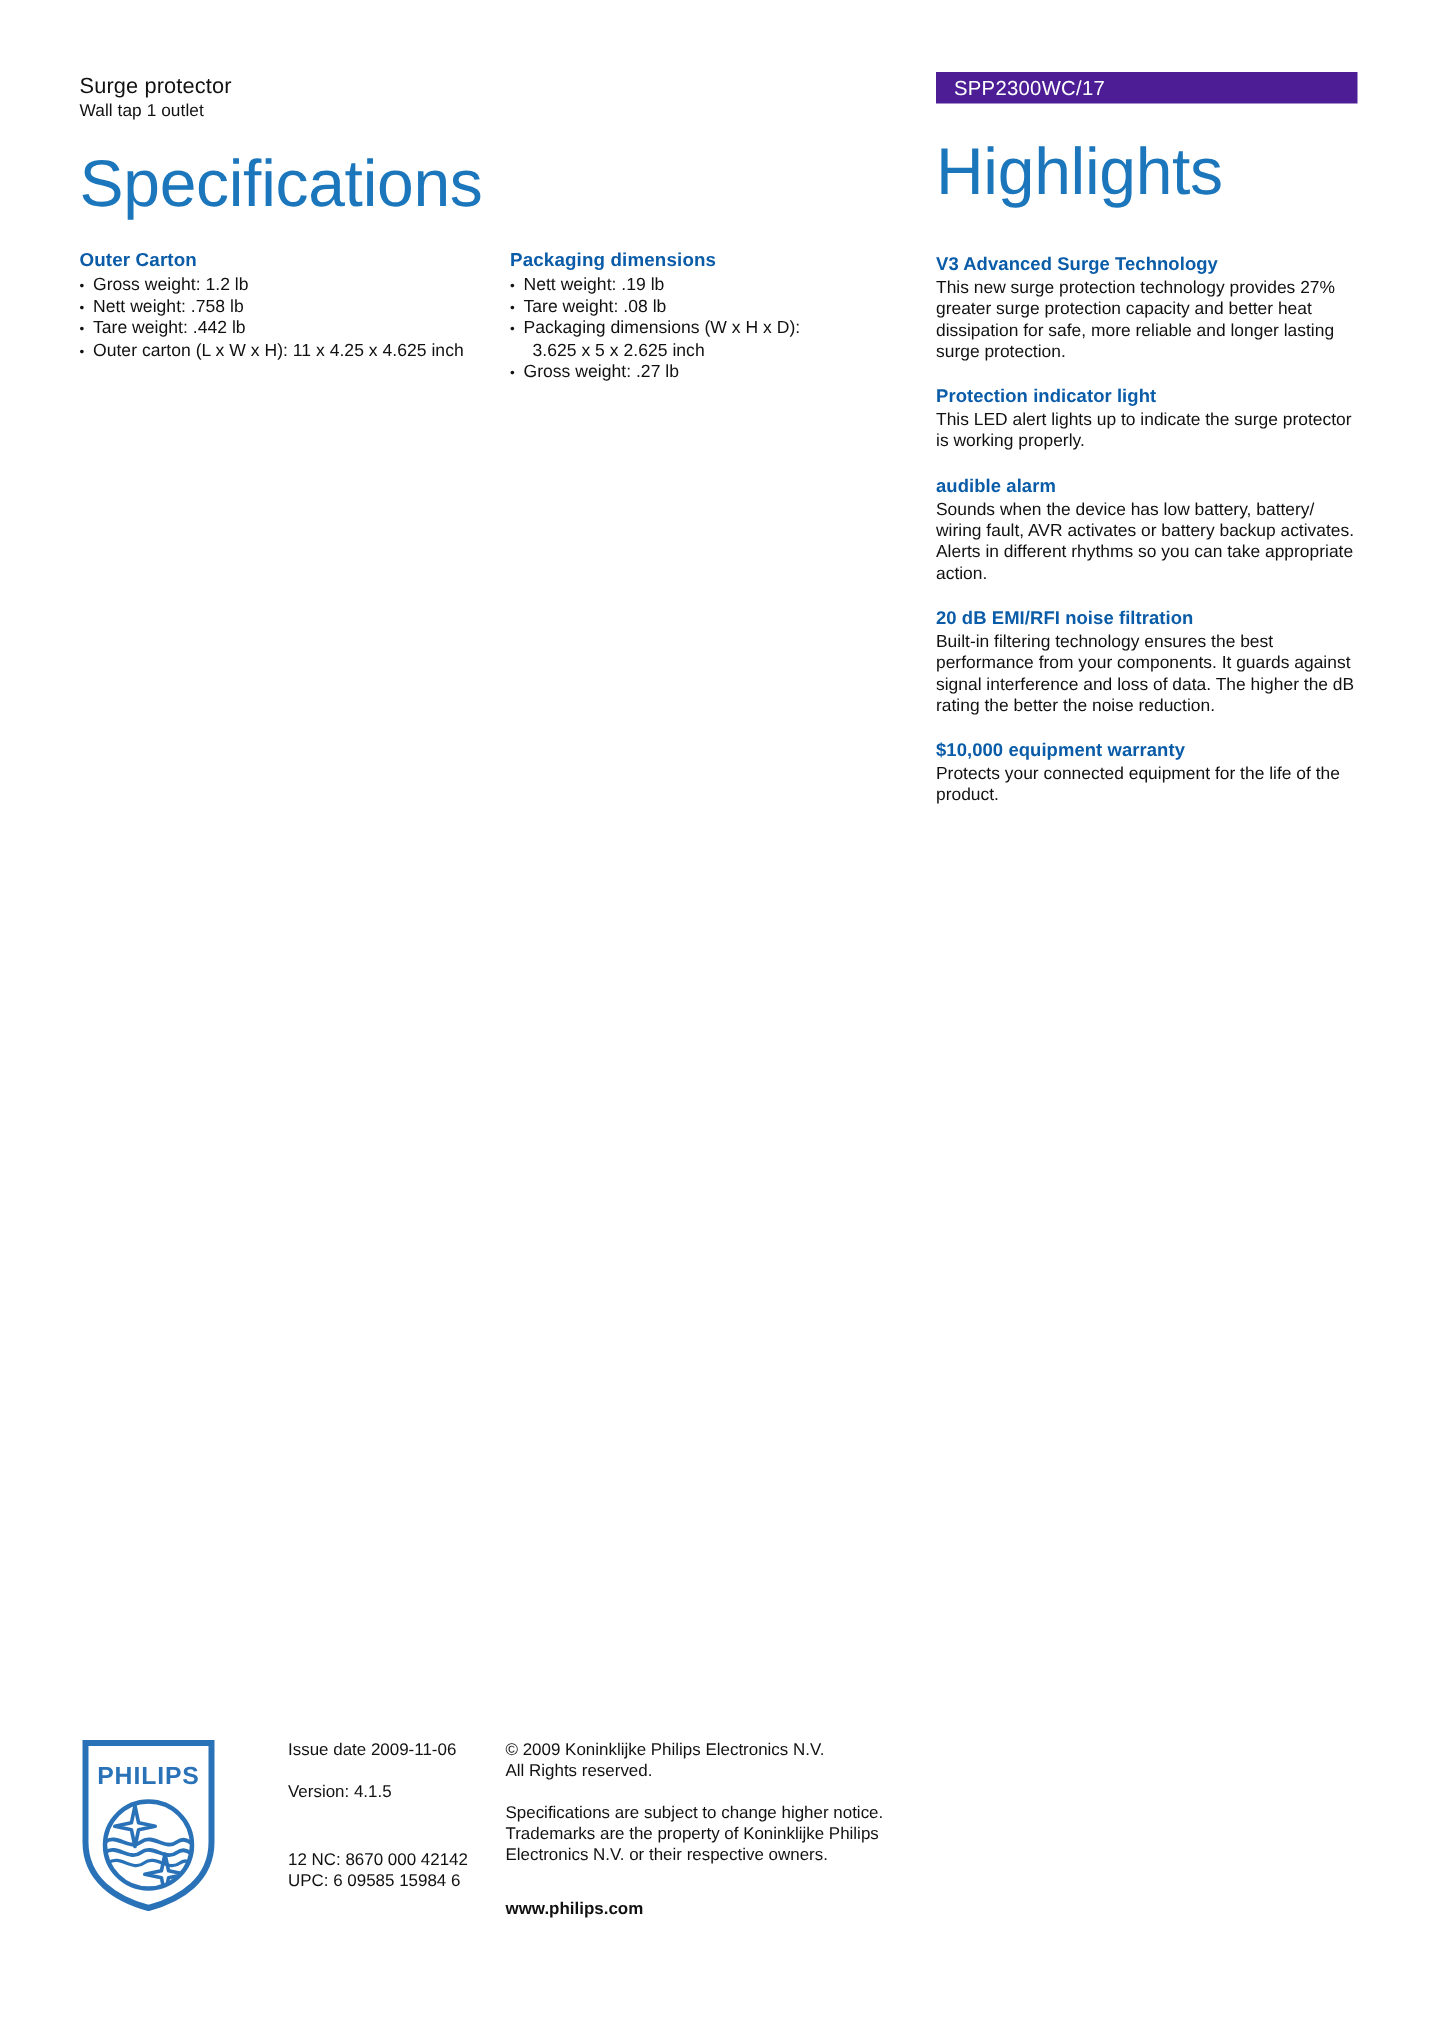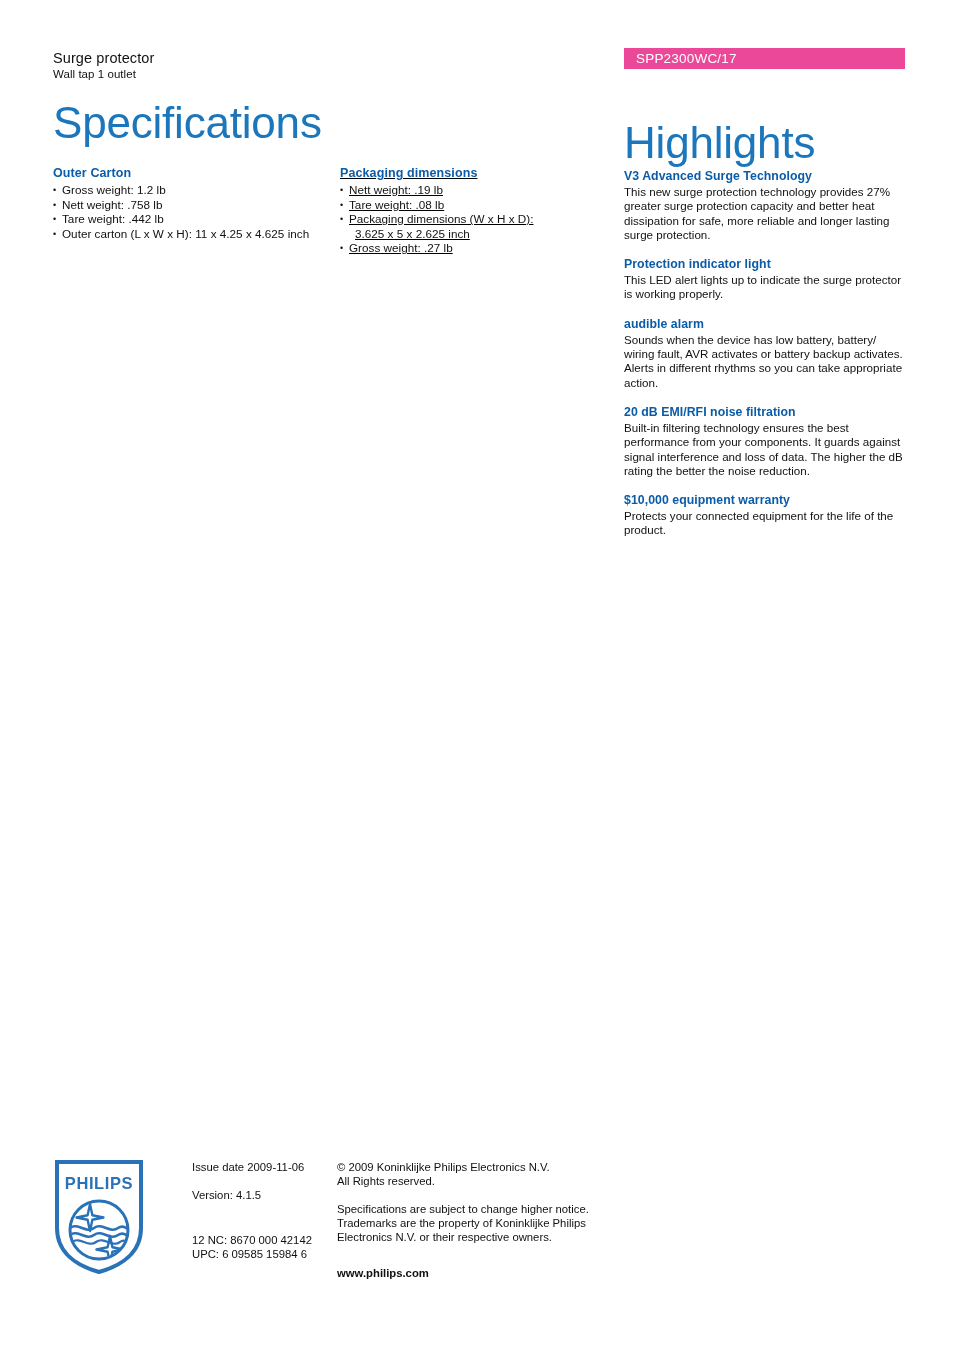--- a/index.html
+++ b/index.html
@@ -57,21 +57,21 @@
     position: absolute;
     left: 53px;
     top: 165px;
     width: 540px;
   }
   .spec-col {
     position: absolute;
     top: 0;
   }
   .spec-col.c1 { left: 0px;   width: 290px; }
-  .spec-col.c2 { left: 287px; width: 250px; text-decoration: underline; }
+  .spec-col.c2 { left: 287px; width: 250px; }
 
   .spec-head {
     font-size: 12.5px;
     font-weight: bold;
     color: #0a5ca8;
     line-height: 16px;
     margin-bottom: 2px;
     letter-spacing: 0.1px;
   }
   .spec-list {
@@ -100,37 +100,36 @@
     padding-left: 6px;
   }
 
   
   .model-bar {
     position: absolute;
     left: 624px;
     top: 48px;
     width: 281px;
     height: 21px;
-    background: #ec4899;
+    background: #4c1d95;
   }
   .model-bar span {
     position: absolute;
     left: 12px;
     top: 2px;
     color: #ffffff;
     font-size: 13.5px;
     line-height: 18px;
     letter-spacing: 0.2px;
   }
   .right-col {
     position: absolute;
     left: 624px;
     top: 93px;
     width: 285px;
-    margin-top: 28px;
   }
   .right-col .big-title {
     margin-top: 0;
   }
 
   .highlights {
     position: absolute;
     left: 624px;
     top: 168px;
     width: 284px;

